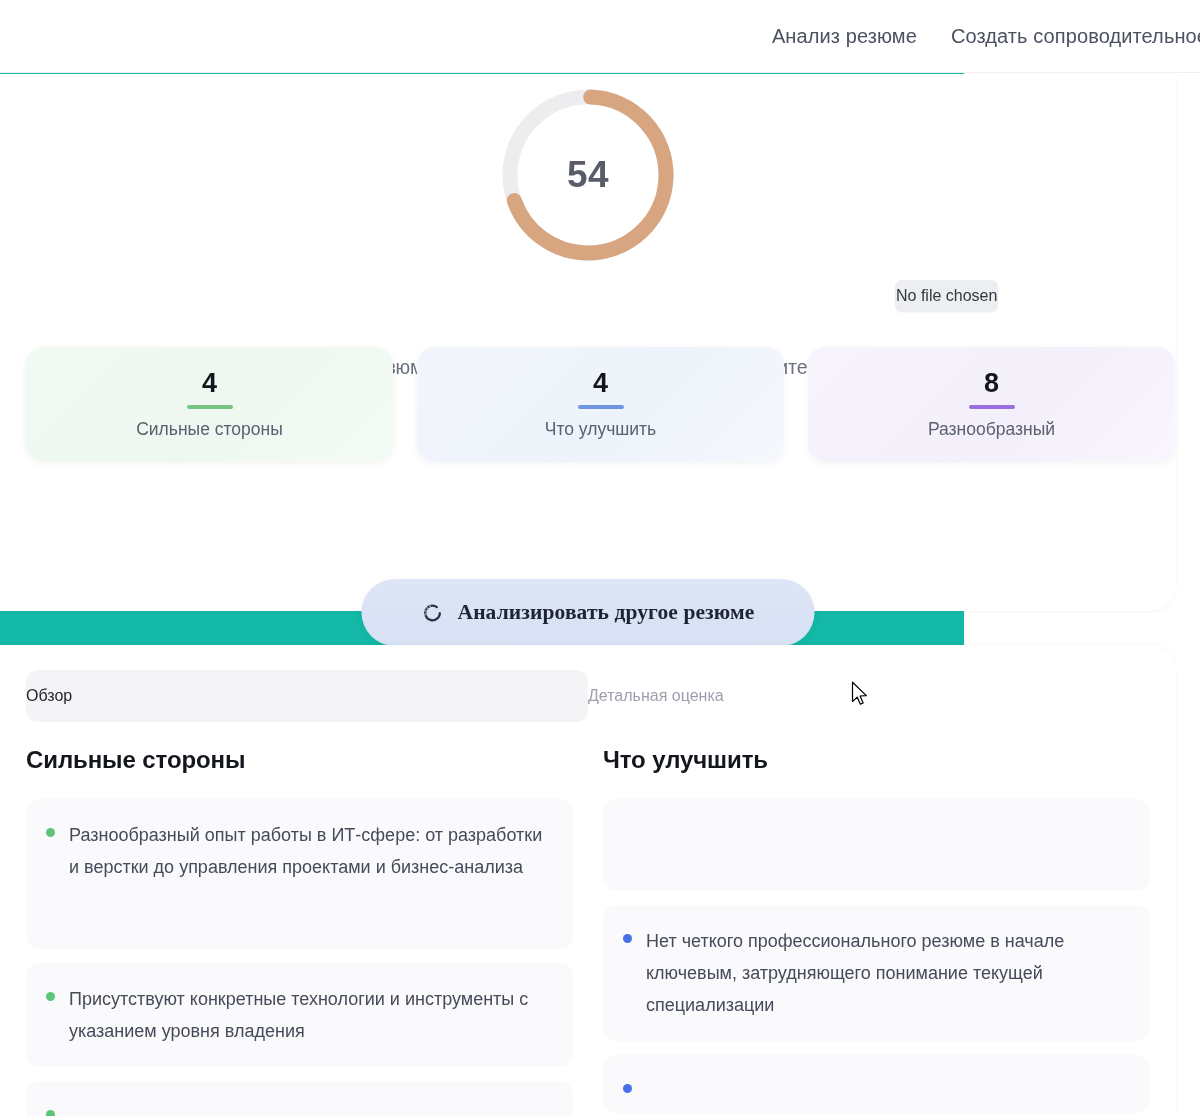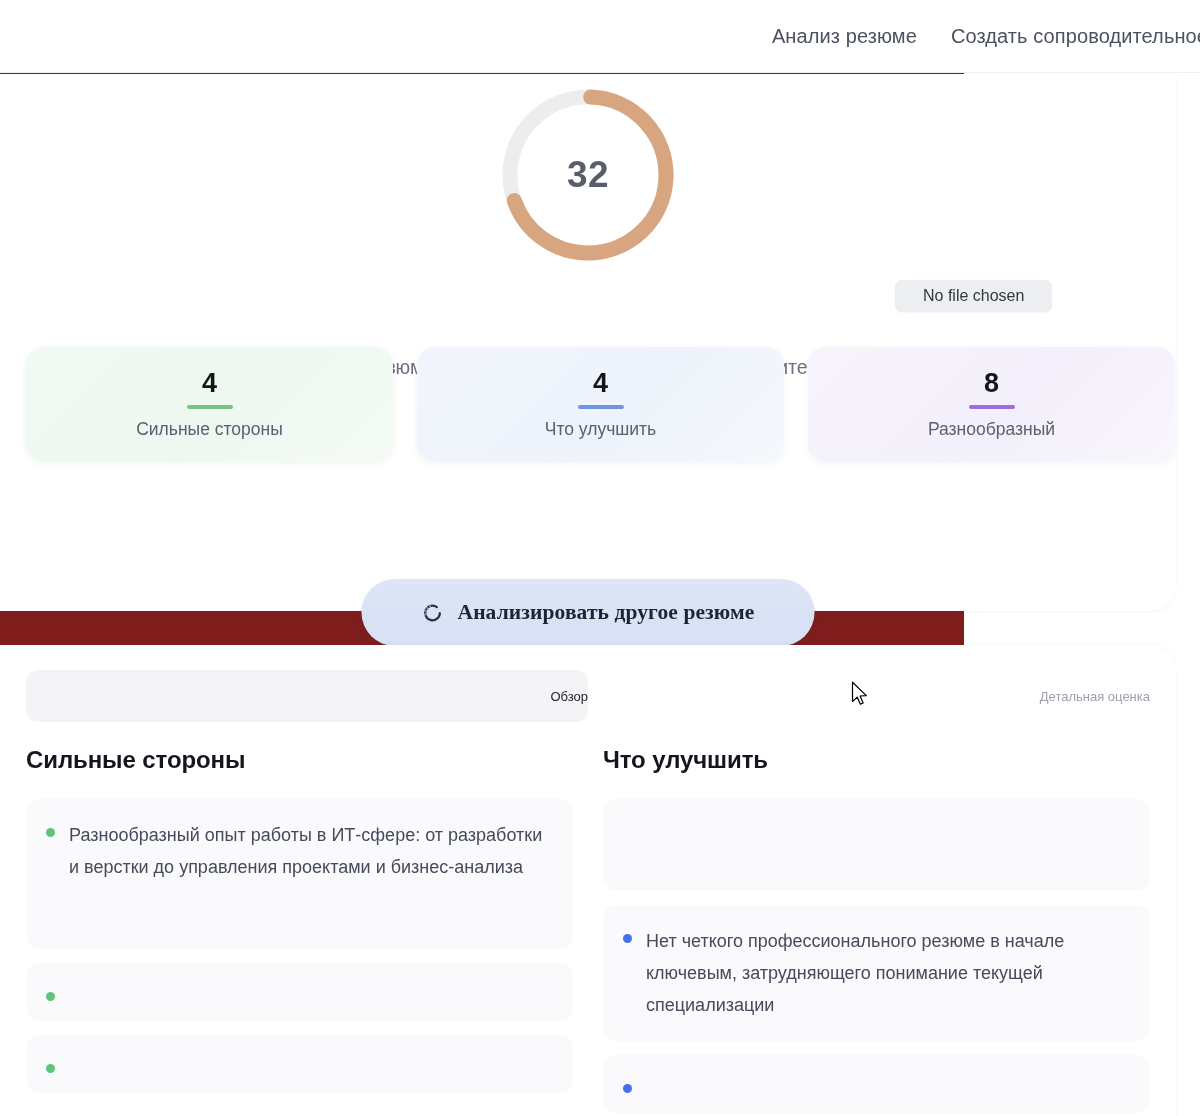--- a/index.html
+++ b/index.html
@@ -10,21 +10,21 @@
     overflow: hidden;
     background: #ffffff;
     font-family: "Liberation Sans", "DejaVu Sans", sans-serif;
     -webkit-font-smoothing: antialiased;
   }
 
   .page {
     position: relative;
     width: 964px;
     height: 1116px;
-    background: #7f1d1d;
+    background: #14b8a6;
   }
 
   
   .header {
     position: absolute;
     top: 0; left: 0;
     width: 1200px;
     height: 73px;
     background: #ffffff;
     border-bottom: 1px solid #f0f0f3;
@@ -176,22 +176,22 @@
     width: 1124px;
     display: flex;
     gap: 0;
   }
   .tab {
     flex: 1;
     height: 52px;
     border-radius: 12px;
     display: flex;
     align-items: center;
-    justify-content: flex-end;
-    font-size: 13px;
+    justify-content: flex-start;
+    font-size: 16px;
     cursor: pointer;
   }
   .tab.active { background: #f4f4f6; color: #22262f; }
   .tab.inactive { background: transparent; color: #9ca1ad; }
 
   .columns {
     position: absolute;
     top: 101px;
     left: 52px;
     width: 1124px;
@@ -240,21 +240,21 @@
   }
 
   .bullet-card.tall-left { min-height: 150px; }
 
   .file-chip {
     position: absolute;
     left: 895px;
     top: 280px;
     background: #eceef1;
     border-radius: 7px;
-    padding: 7px 28px;
+    padding: 7px 1px;
     font-size: 16px;
     color: #33373f;
     white-space: nowrap;
     box-shadow: 0 1px 2px rgba(0,0,0,0.04);
   }
 
   
   .cursor {
     position: absolute;
     left: 851px;
@@ -276,21 +276,21 @@
     </nav>
   </div>
 
   <section class="summary-card">
 
     <div class="gauge-wrap">
       <svg class="gauge-svg" viewBox="0 0 180 180">
         <circle cx="90" cy="90" r="78" fill="none" stroke="#ededef" stroke-width="15"></circle>
         <circle id="gauge-arc" cx="90" cy="90" r="78" fill="none" stroke="#d7a57f" stroke-width="15" stroke-linecap="round" transform="rotate(-88 90 90)" stroke-dasharray="338.2 490.1"></circle>
       </svg>
-      <div class="gauge-value">32</div>
+      <div class="gauge-value">54</div>
     </div>
 
     <div class="summary-sub">Ваше резюме проанализировано по 8 ключевым критериям</div>
 
     <div class="stats-row">
 
       <div class="stat-card green">
         <div class="stat-num">4</div>
         <div class="stat-bar green"></div>
         <div class="stat-label">Сильные стороны</div>
@@ -338,20 +338,21 @@
       <div class="col">
         <div class="col-title">Сильные стороны</div>
 
         <div class="bullet-card tall-left">
           <span class="bullet-dot green"></span>
           <span class="bullet-text">Разнообразный опыт работы в ИТ-сфере: от разработки и верстки до управления проектами и бизнес-анализа</span>
         </div>
 
         <div class="bullet-card">
           <span class="bullet-dot green"></span>
+          <span class="bullet-text">Присутствуют конкретные технологии и инструменты с указанием уровня владения</span>
         </div>
 
         <div class="bullet-card">
           <span class="bullet-dot green"></span>
           <span class="bullet-text"></span>
         </div>
       </div>
 
       <div class="col">
         <div class="col-title">Что улучшить</div>

